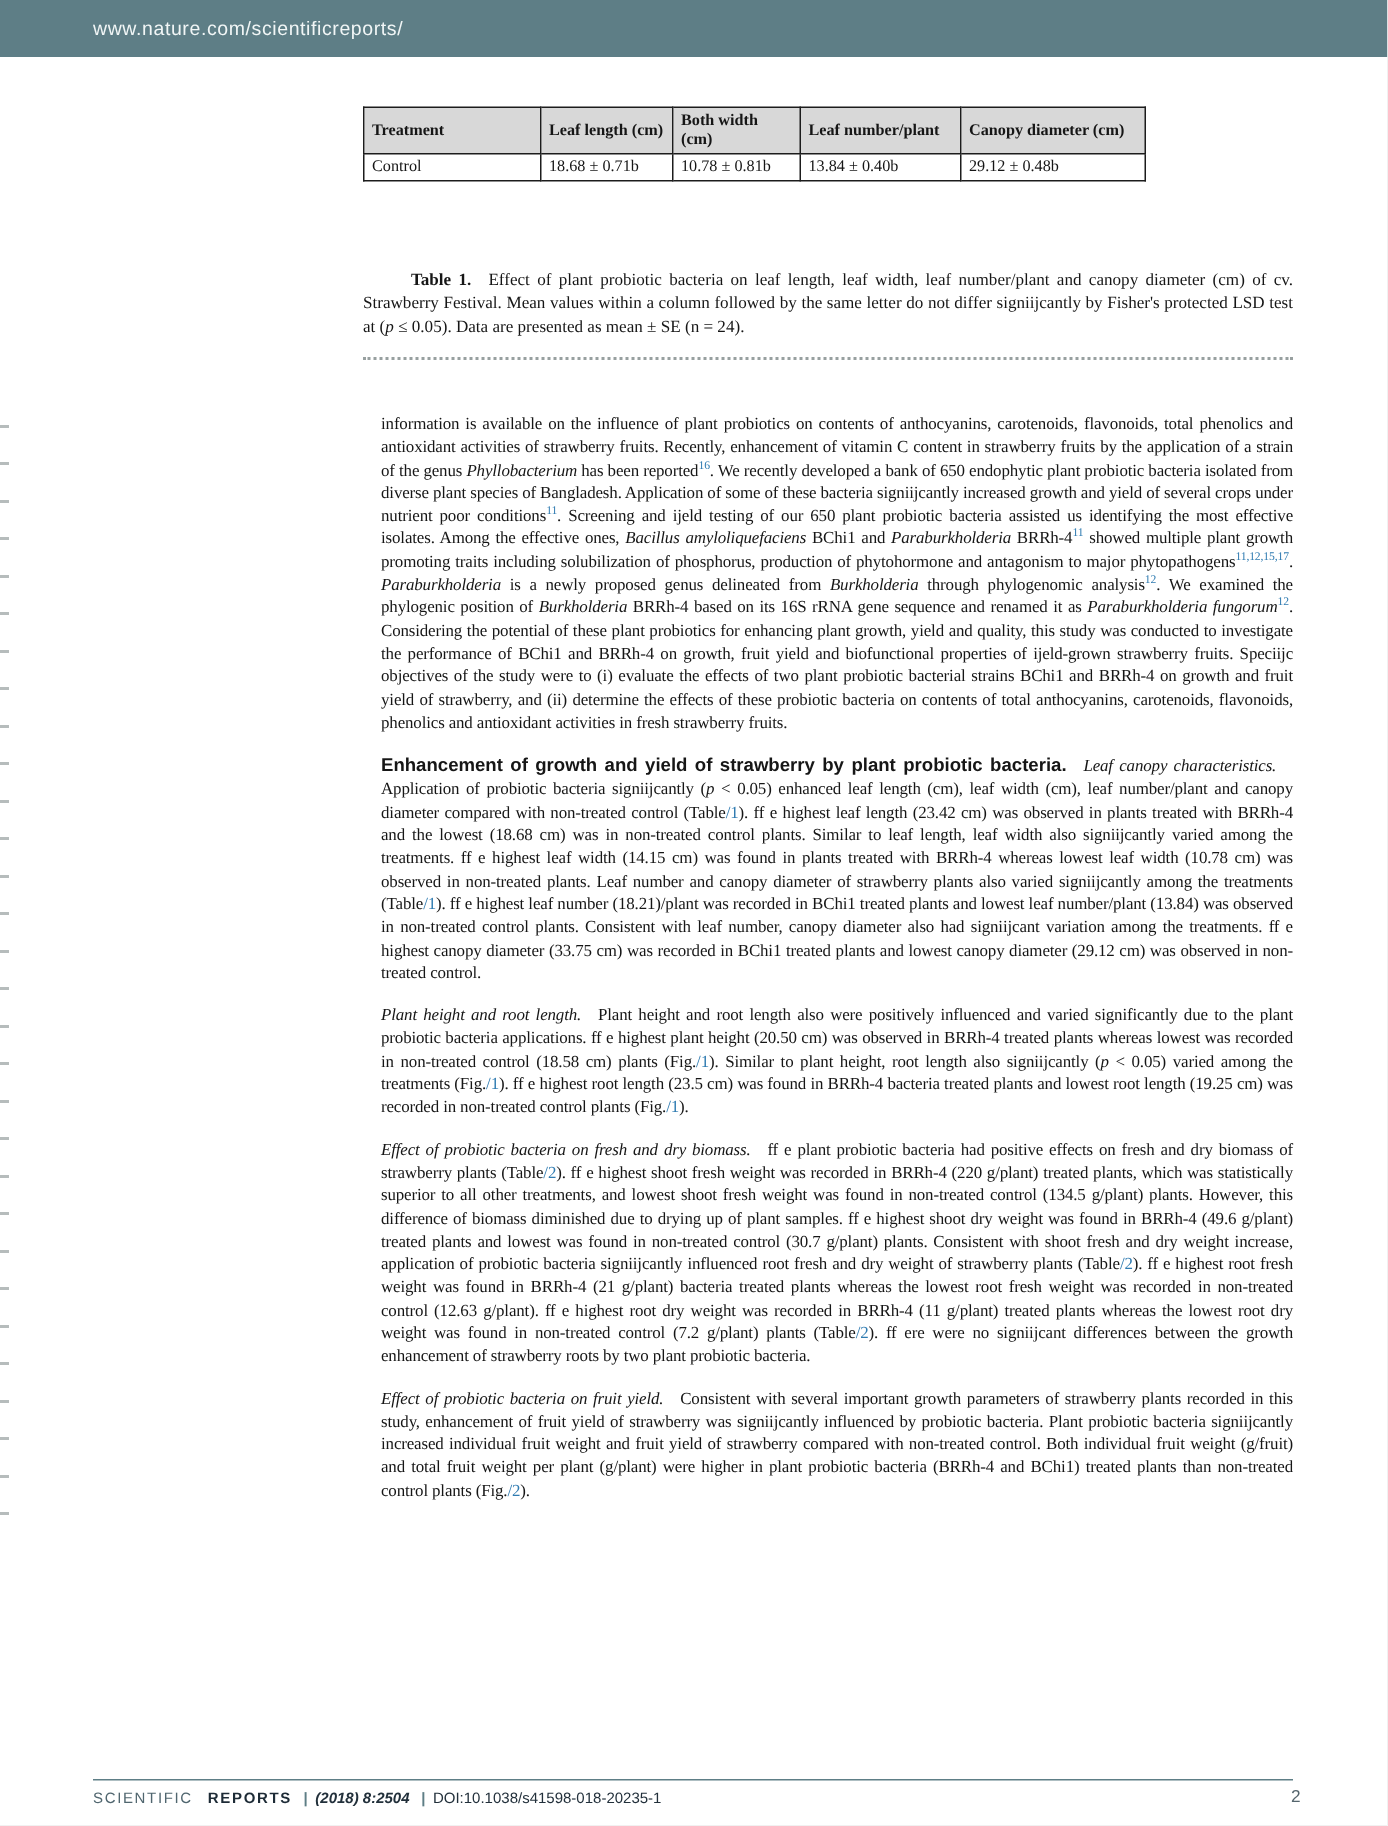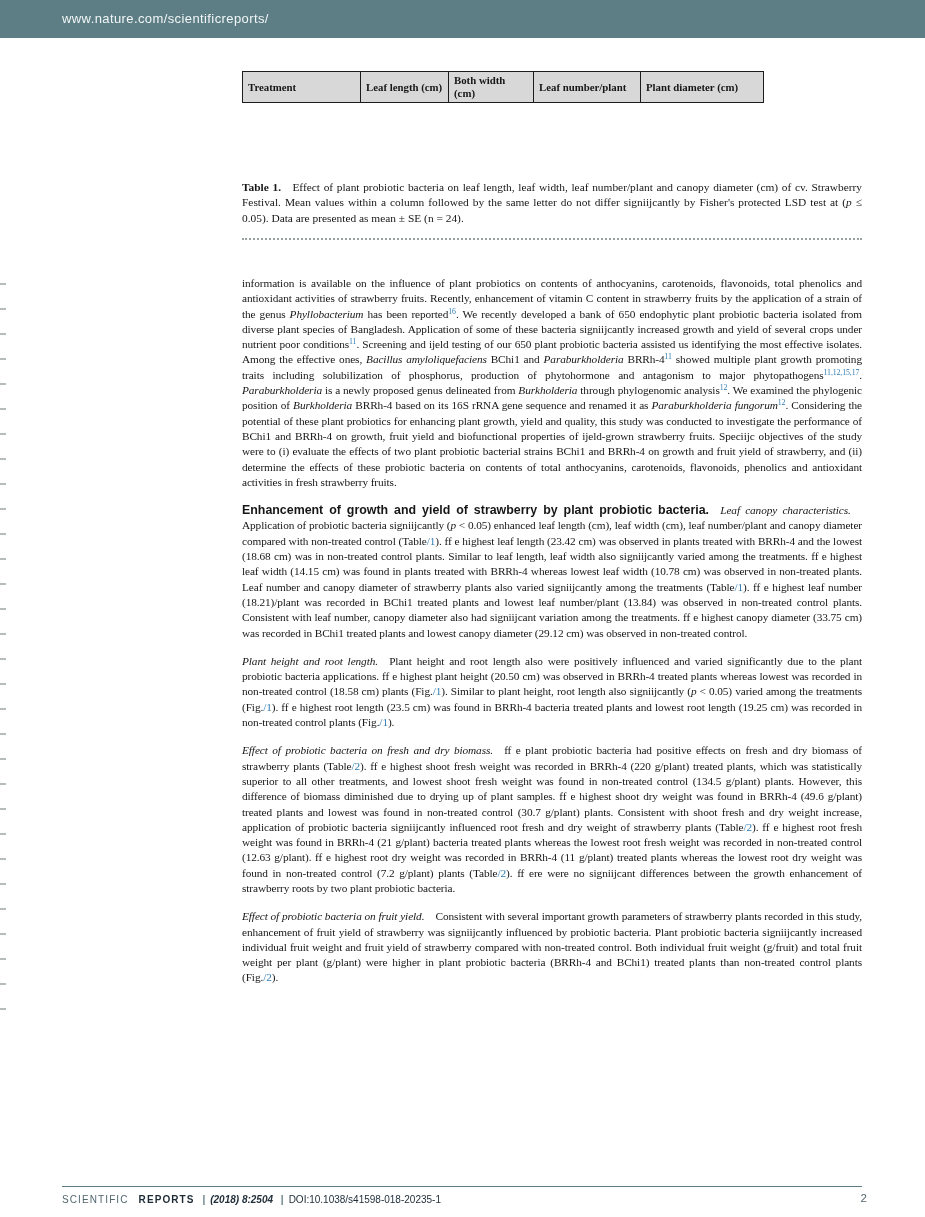--- a/index.html
+++ b/index.html
@@ -22,28 +22,28 @@
   .t1 th{background:#d8d8d8;font-weight:700;}
 
   .caption{position:absolute;left:242px;top:180px;width:620px;margin:0;
         font-size:11.4px;line-height:15.4px;text-align:justify;}
 
   .dotted-rule{position:absolute;left:242px;top:238px;width:620px;height:0;border-top:2px dotted #98a0a0;}
 
   
   .body-col{position:absolute;left:242px;top:276px;width:620px;
         font-size:11.3px;line-height:15.3px;letter-spacing:-0.1px;text-align:justify;}
-  .para{margin:0 0 13px 0;}
+  .para{margin:0 0 13px 12px;}
   .results-h{margin:10px 0 6px 0;font-family:"Liberation Sans",sans-serif;
         font-size:14.5px;font-weight:700;color:#000;letter-spacing:0;}
 
   
   .seg-plain{}
   .seg-i{font-style:italic;}
-  .seg-b{font-weight:700;}
+  .seg-b{font-weight:700;margin-left:32px;}
   .seg-head{font-family:"Liberation Sans",sans-serif;font-weight:700;font-size:12.4px;letter-spacing:0;}
   .seg-sup{color:#2f7bb1;font-size:7.8px;line-height:0;vertical-align:4.5px;}
   .seg-blue{color:#2f7bb1;}
 
   
   .footer-rule{position:absolute;left:62px;top:1186px;width:800px;height:0;border-top:1.5px solid #5e7e86;}
   .footer{position:absolute;left:62px;top:1194px;font-family:"Liberation Sans",sans-serif;
         font-size:10px;color:#22303b;white-space:nowrap;}
   .f-sci{letter-spacing:1.1px;color:#50666f;}
   .f-rep{letter-spacing:1.1px;font-weight:700;color:#1d2b36;margin-left:10px;}
@@ -72,24 +72,31 @@
           <col style="width:85px">
           <col style="width:107px">
           <col style="width:123px">
       </colgroup>
       <thead>
         <tr>
           <th>Treatment</th>
           <th>Leaf length (cm)</th>
           <th>Both width (cm)</th>
           <th>Leaf number/plant</th>
-          <th>Plant diameter (cm)</th>
+          <th>Canopy diameter (cm)</th>
         </tr>
       </thead>
       <tbody>
+        <tr>
+          <td><span class="seg-i"></span><span>Control</span></td>
+          <td>18.68 ± 0.71b</td>
+          <td>10.78 ± 0.81b</td>
+          <td>13.84 ± 0.40b</td>
+          <td>29.12 ± 0.48b</td>
+        </tr>
       </tbody>
     </table>
   </div>
 
   <p class="caption"><span class="seg-b">Table 1.</span><span class="seg-plain"> Effect of plant probiotic bacteria on leaf length, leaf width, leaf number/plant and canopy diameter (cm) of cv. Strawberry Festival. Mean values within a column followed by the same letter do not differ signiijcantly by Fisher's protected LSD test at (</span><span class="seg-i">p</span><span class="seg-plain"> ≤ 0.05). Data are presented as mean ± SE (n = 24).</span></p>
 
   <div class="dotted-rule"></div>
 
   <div class="body-col">
     <p class="para"><span class="seg-plain">information is available on the influence of plant probiotics on contents of anthocyanins, carotenoids, flavonoids, total phenolics and antioxidant activities of strawberry fruits. Recently, enhancement of vitamin C content in strawberry fruits by the application of a strain of the genus </span><span class="seg-i">Phyllobacterium</span><span class="seg-plain"> has been reported</span><span class="seg-sup">16</span><span class="seg-plain">. We recently developed a bank of 650 endophytic plant probiotic bacteria isolated from diverse plant species of Bangladesh. Application of some of these bacteria signiijcantly increased growth and yield of several crops under nutrient poor conditions</span><span class="seg-sup">11</span><span class="seg-plain">. Screening and ijeld testing of our 650 plant probiotic bacteria assisted us identifying the most effective isolates. Among the effective ones, </span><span class="seg-i">Bacillus amyloliquefaciens</span><span class="seg-plain"> BChi1 and </span><span class="seg-i">Paraburkholderia</span><span class="seg-plain"> BRRh-4</span><span class="seg-sup">11</span><span class="seg-plain"> showed multiple plant growth promoting traits including solubilization of phosphorus, production of phytohormone and antagonism to major phytopathogens</span><span class="seg-sup">11,12,15,17</span><span class="seg-plain">. </span><span class="seg-i">Paraburkholderia</span><span class="seg-plain"> is a newly proposed genus delineated from </span><span class="seg-i">Burkholderia</span><span class="seg-plain"> through phylogenomic analysis</span><span class="seg-sup">12</span><span class="seg-plain">. We examined the phylogenic position of </span><span class="seg-i">Burkholderia</span><span class="seg-plain"> BRRh-4 based on its 16S rRNA gene sequence and renamed it as </span><span class="seg-i">Paraburkholderia fungorum</span><span class="seg-sup">12</span><span class="seg-plain">. Considering the potential of these plant probiotics for enhancing plant growth, yield and quality, this study was conducted to investigate the performance of BChi1 and BRRh-4 on growth, fruit yield and biofunctional properties of ijeld-grown strawberry fruits. Speciijc objectives of the study were to (i) evaluate the effects of two plant probiotic bacterial strains BChi1 and BRRh-4 on growth and fruit yield of strawberry, and (ii) determine the effects of these probiotic bacteria on contents of total anthocyanins, carotenoids, flavonoids, phenolics and antioxidant activities in fresh strawberry fruits.</span></p>

